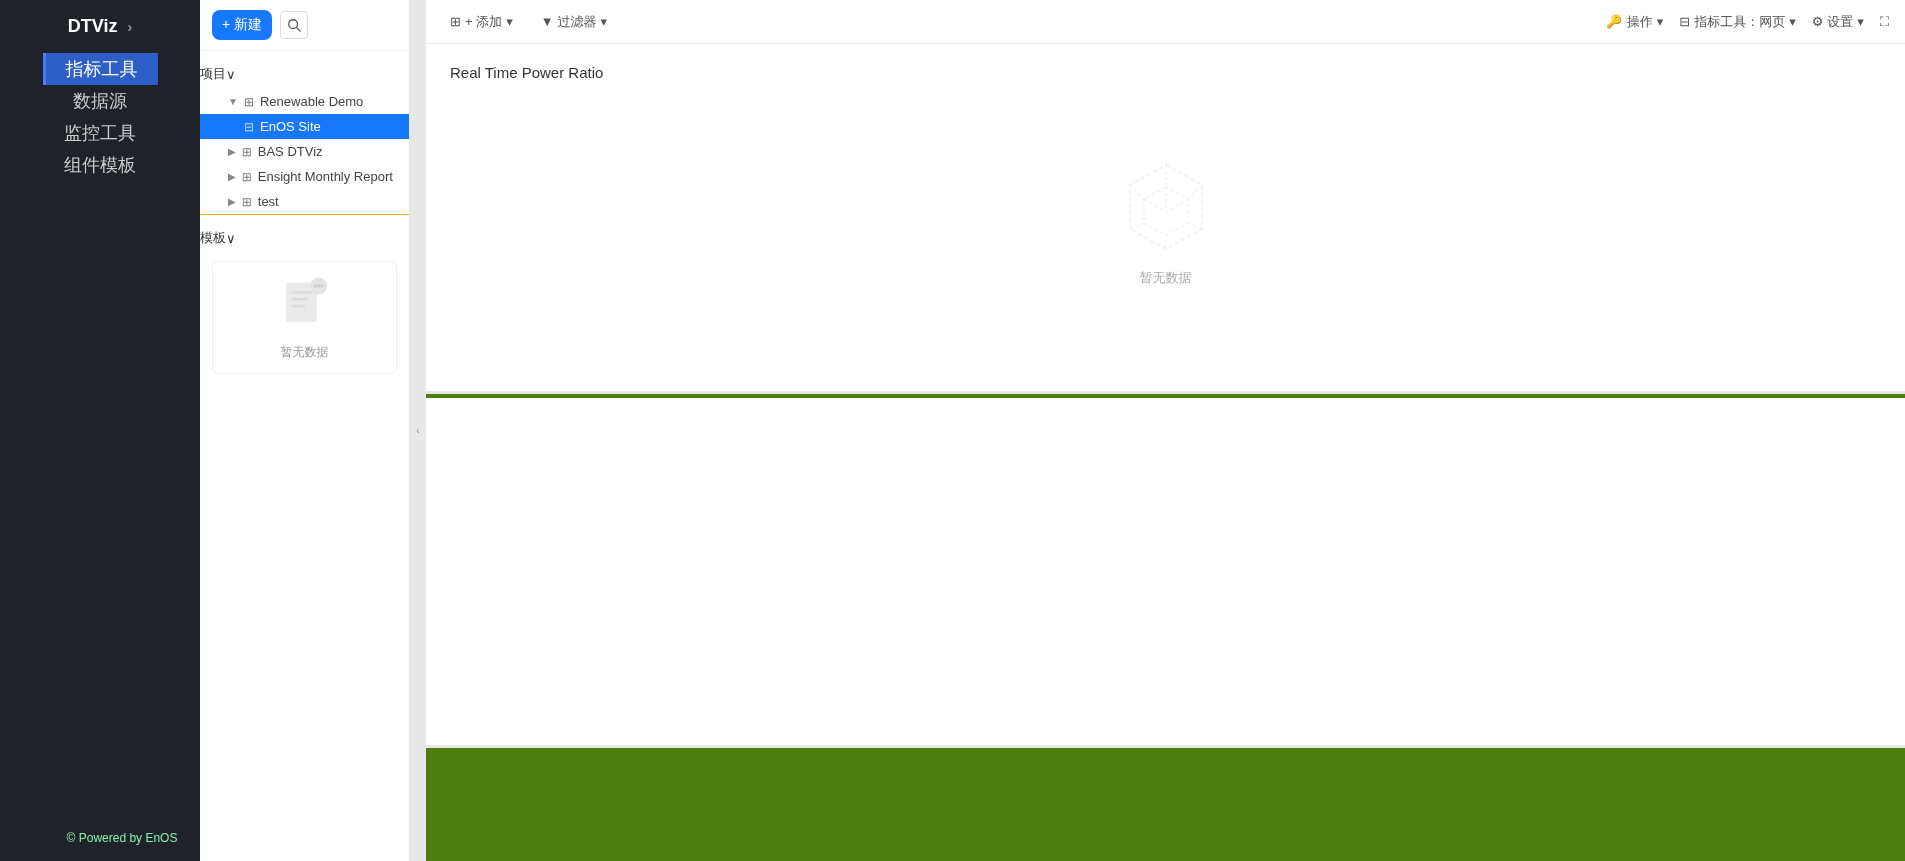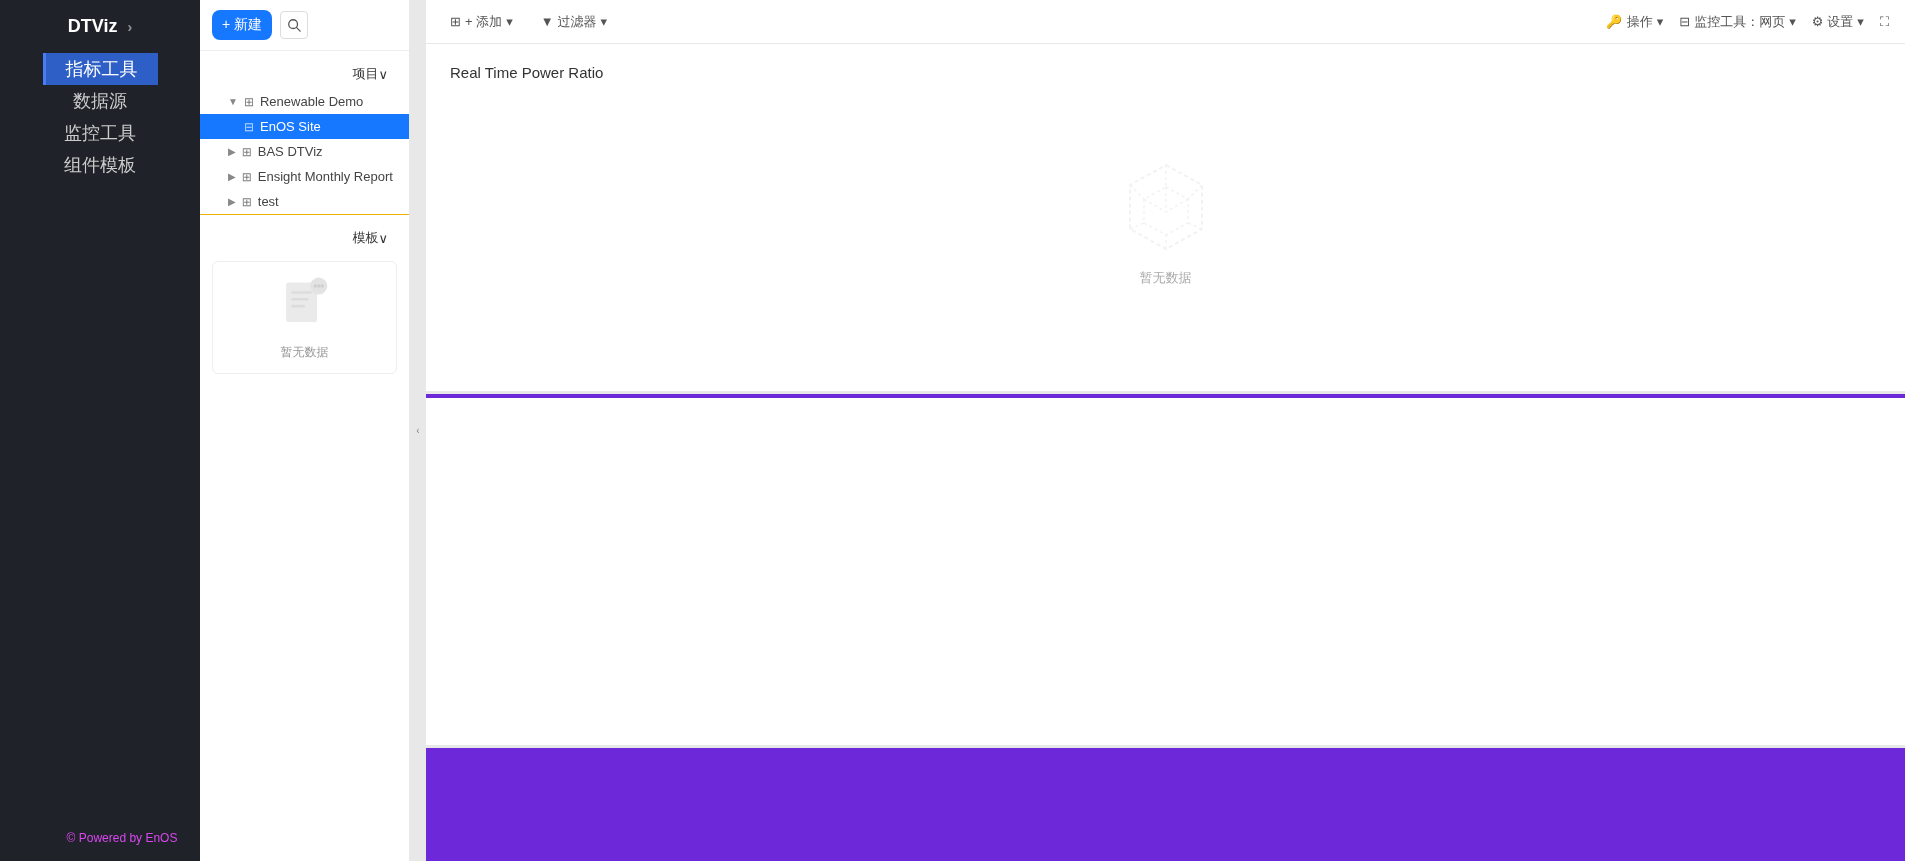--- a/index.html
+++ b/index.html
@@ -37,21 +37,21 @@
     }
     .sidebar-nav-item.active {
       background: #2d5fc7;
       color: #fff;
       border-left: 3px solid #4a7cf7;
     }
     .sidebar-footer {
       margin-top: auto;
       padding: 16px 16px;
       font-size: 12px;
-      color: #d946ef;
+      color: #86efac;
       margin-left: 44px;
     }
 
     
     .panel-sidebar {
       width: 210px;
       background: #fff;
       display: flex;
       flex-direction: column;
       border-right: 1px solid #e8e8e8;
@@ -86,26 +86,26 @@
       color: #555;
       border-radius: 4px;
       border: 1px solid #ddd;
     }
     .tree-section {
       padding: 8px 0;
       flex: 1;
       overflow-y: auto;
     }
     .tree-section-header {
-      padding: 6px 21px;
+      padding: 6px 0;
       font-size: 13px;
       color: #333;
       display: flex;
       align-items: center;
-      justify-content: flex-end;
+      justify-content: flex-start;
       cursor: pointer;
       font-weight: 500;
     }
     .tree-item {
       padding: 5px 12px 5px 28px;
       font-size: 13px;
       color: #444;
       display: flex;
       align-items: center;
       gap: 6px;
@@ -201,21 +201,21 @@
       font-size: 10px;
       color: #888;
       flex-shrink: 0;
     }
 
     
     .widgets-area {
       flex: 1;
       overflow-y: auto;
       padding: 0;
-      background: #6d28d9;
+      background: #4d7c0f;
     }
     .widget-card {
       background: #fff;
       margin-bottom: 4px;
       padding: 20px 24px;
       min-height: 350px;
       position: relative;
     }
     .widget-title {
       font-size: 15px;
@@ -364,21 +364,21 @@
     </div>
 
     <div class="toolbar-right">
       <div class="toolbar-right-btn">
         <span>🔑</span>
         <span>操作</span>
         <span>▾</span>
       </div>
       <div class="toolbar-right-btn">
         <span>⊟</span>
-        <span>监控工具：网页</span>
+        <span>指标工具：网页</span>
         <span>▾</span>
       </div>
       <div class="toolbar-right-btn">
         <span>⚙</span>
         <span>设置</span>
         <span>▾</span>
       </div>
       <div class="toolbar-right-btn">
         <span>⛶</span>
       </div>

